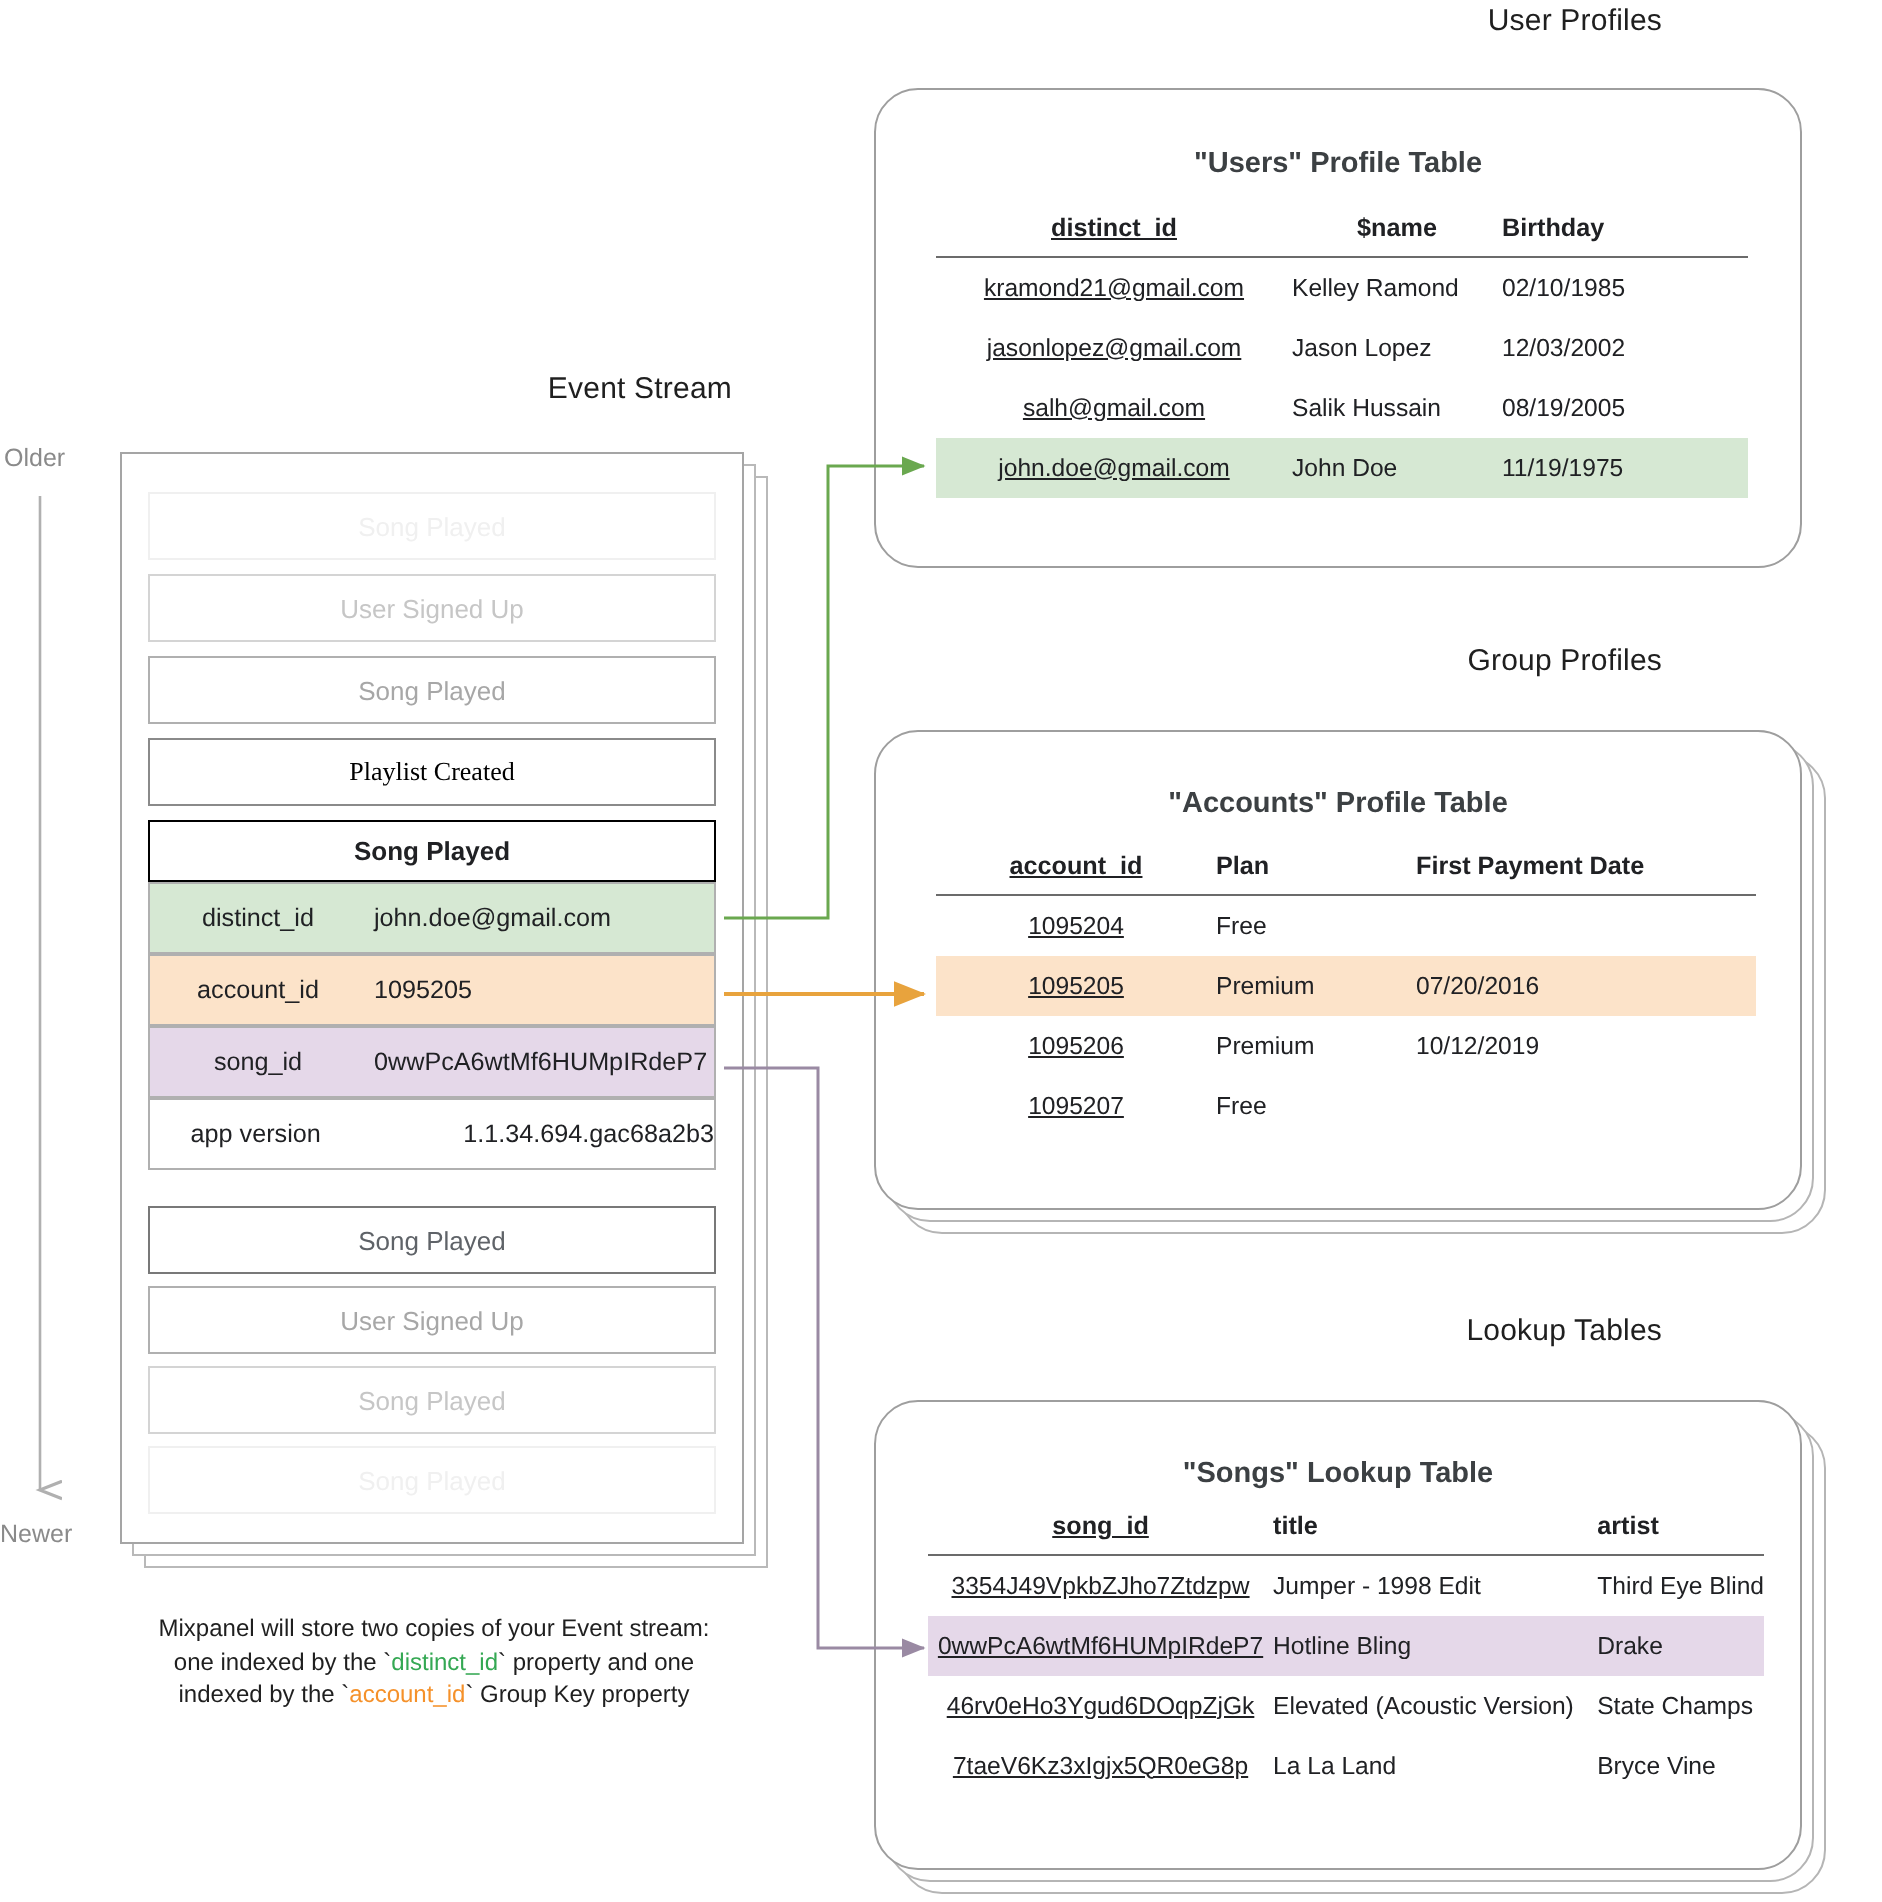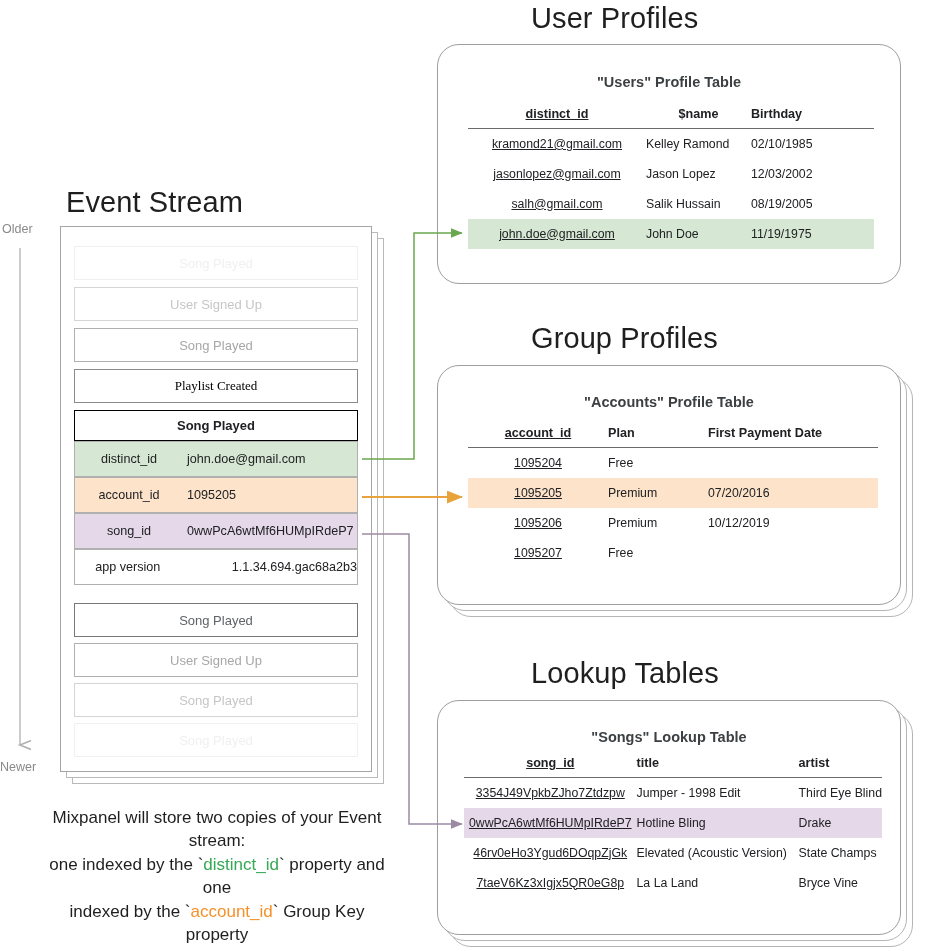--- a/index.html
+++ b/index.html
@@ -10,24 +10,24 @@
     font-family: "Liberation Sans", sans-serif;
     color: #202124;
     position: relative;
     overflow: hidden;
   }
   .stage { position:absolute; inset:0; }
 
   
   .section-title{
     position:absolute;
-    font-size:29px;
+    font-size:15px;
     font-weight:400;
     color:#1f1f1f;
-    text-align:left;
+    text-align:right;
     letter-spacing:0.1px;
   }
 
   
   .card{
     position:absolute;
     background:#ffffff;
     border:1.6px solid #9e9e9e;
     border-radius:22px;
   }
@@ -122,21 +122,21 @@
 
   
   .axis-label{
     position:absolute; font-size:12.5px; color:#8a8a8a;
   }
 
   
   .caption{
     position:absolute;
     text-align:center;
-    font-size:17px;
+    font-size:12px;
     line-height:1.38;
     color:#1f1f1f;
     width:340px;
   }
   .cap-green{ color:#34a853; }
   .cap-orange{ color:#f5912a; }
 
   svg.overlay{ position:absolute; left:0; top:0; width:941px; height:951px; pointer-events:none; }
 </style>
 </head>

